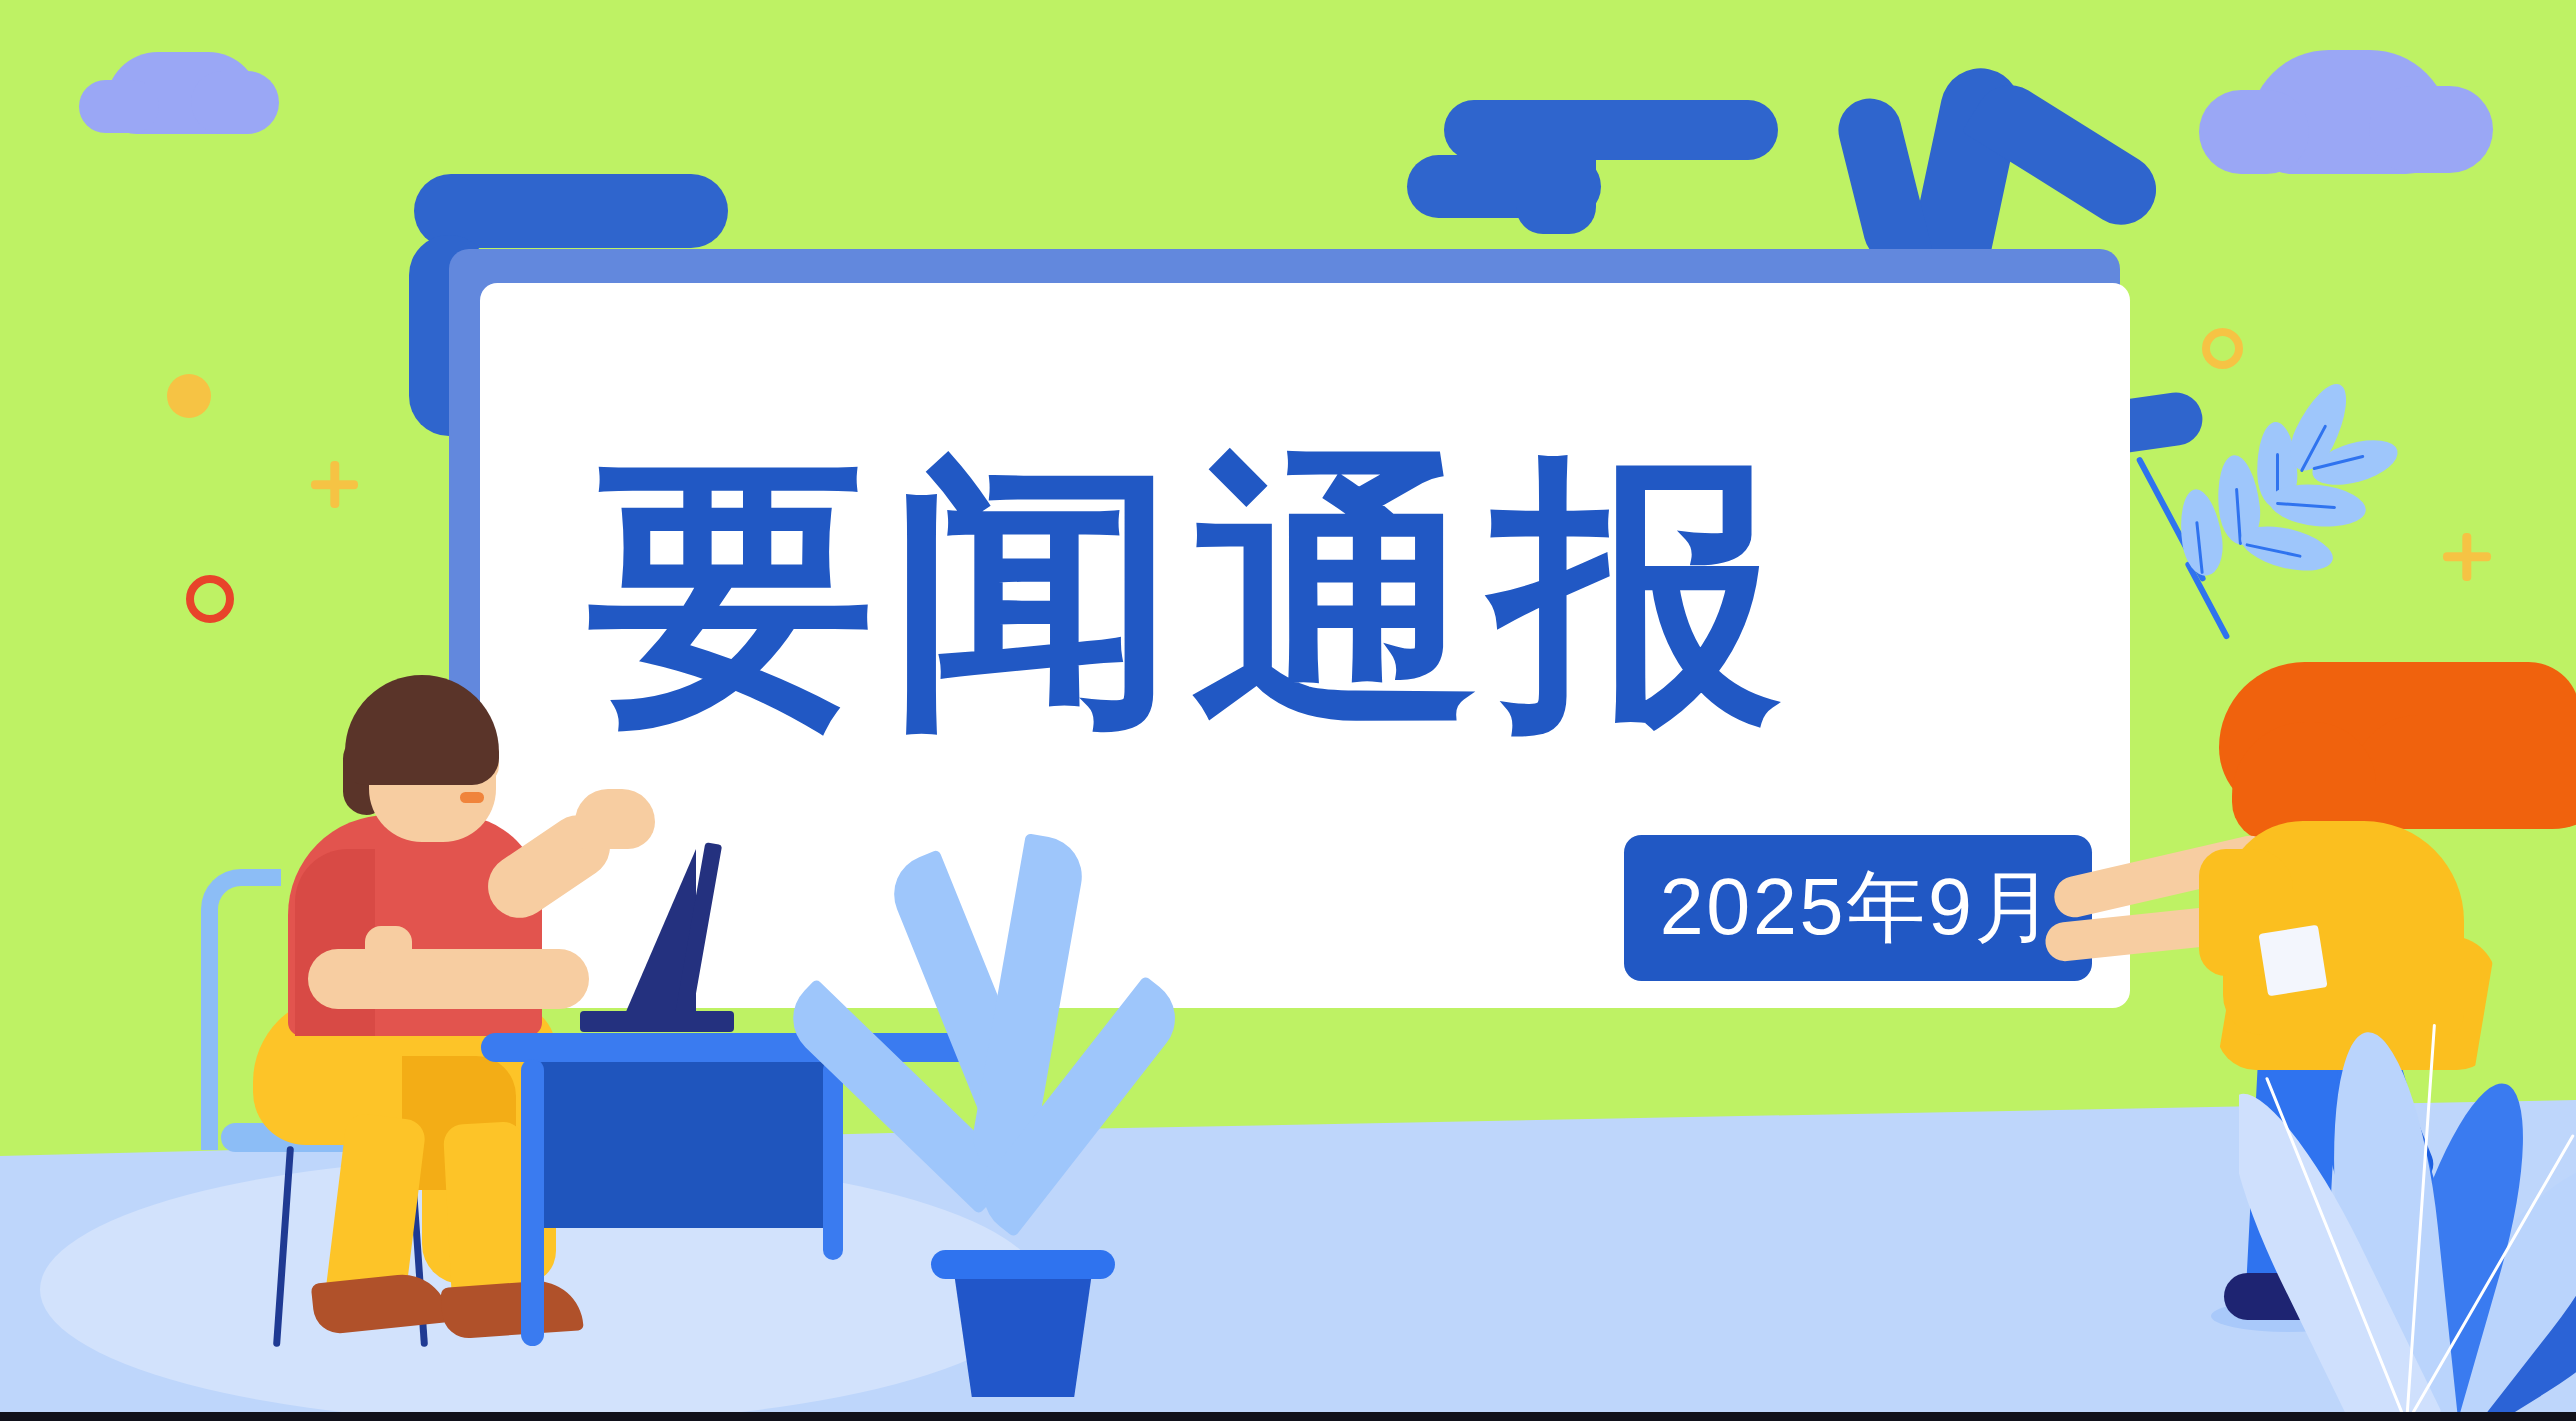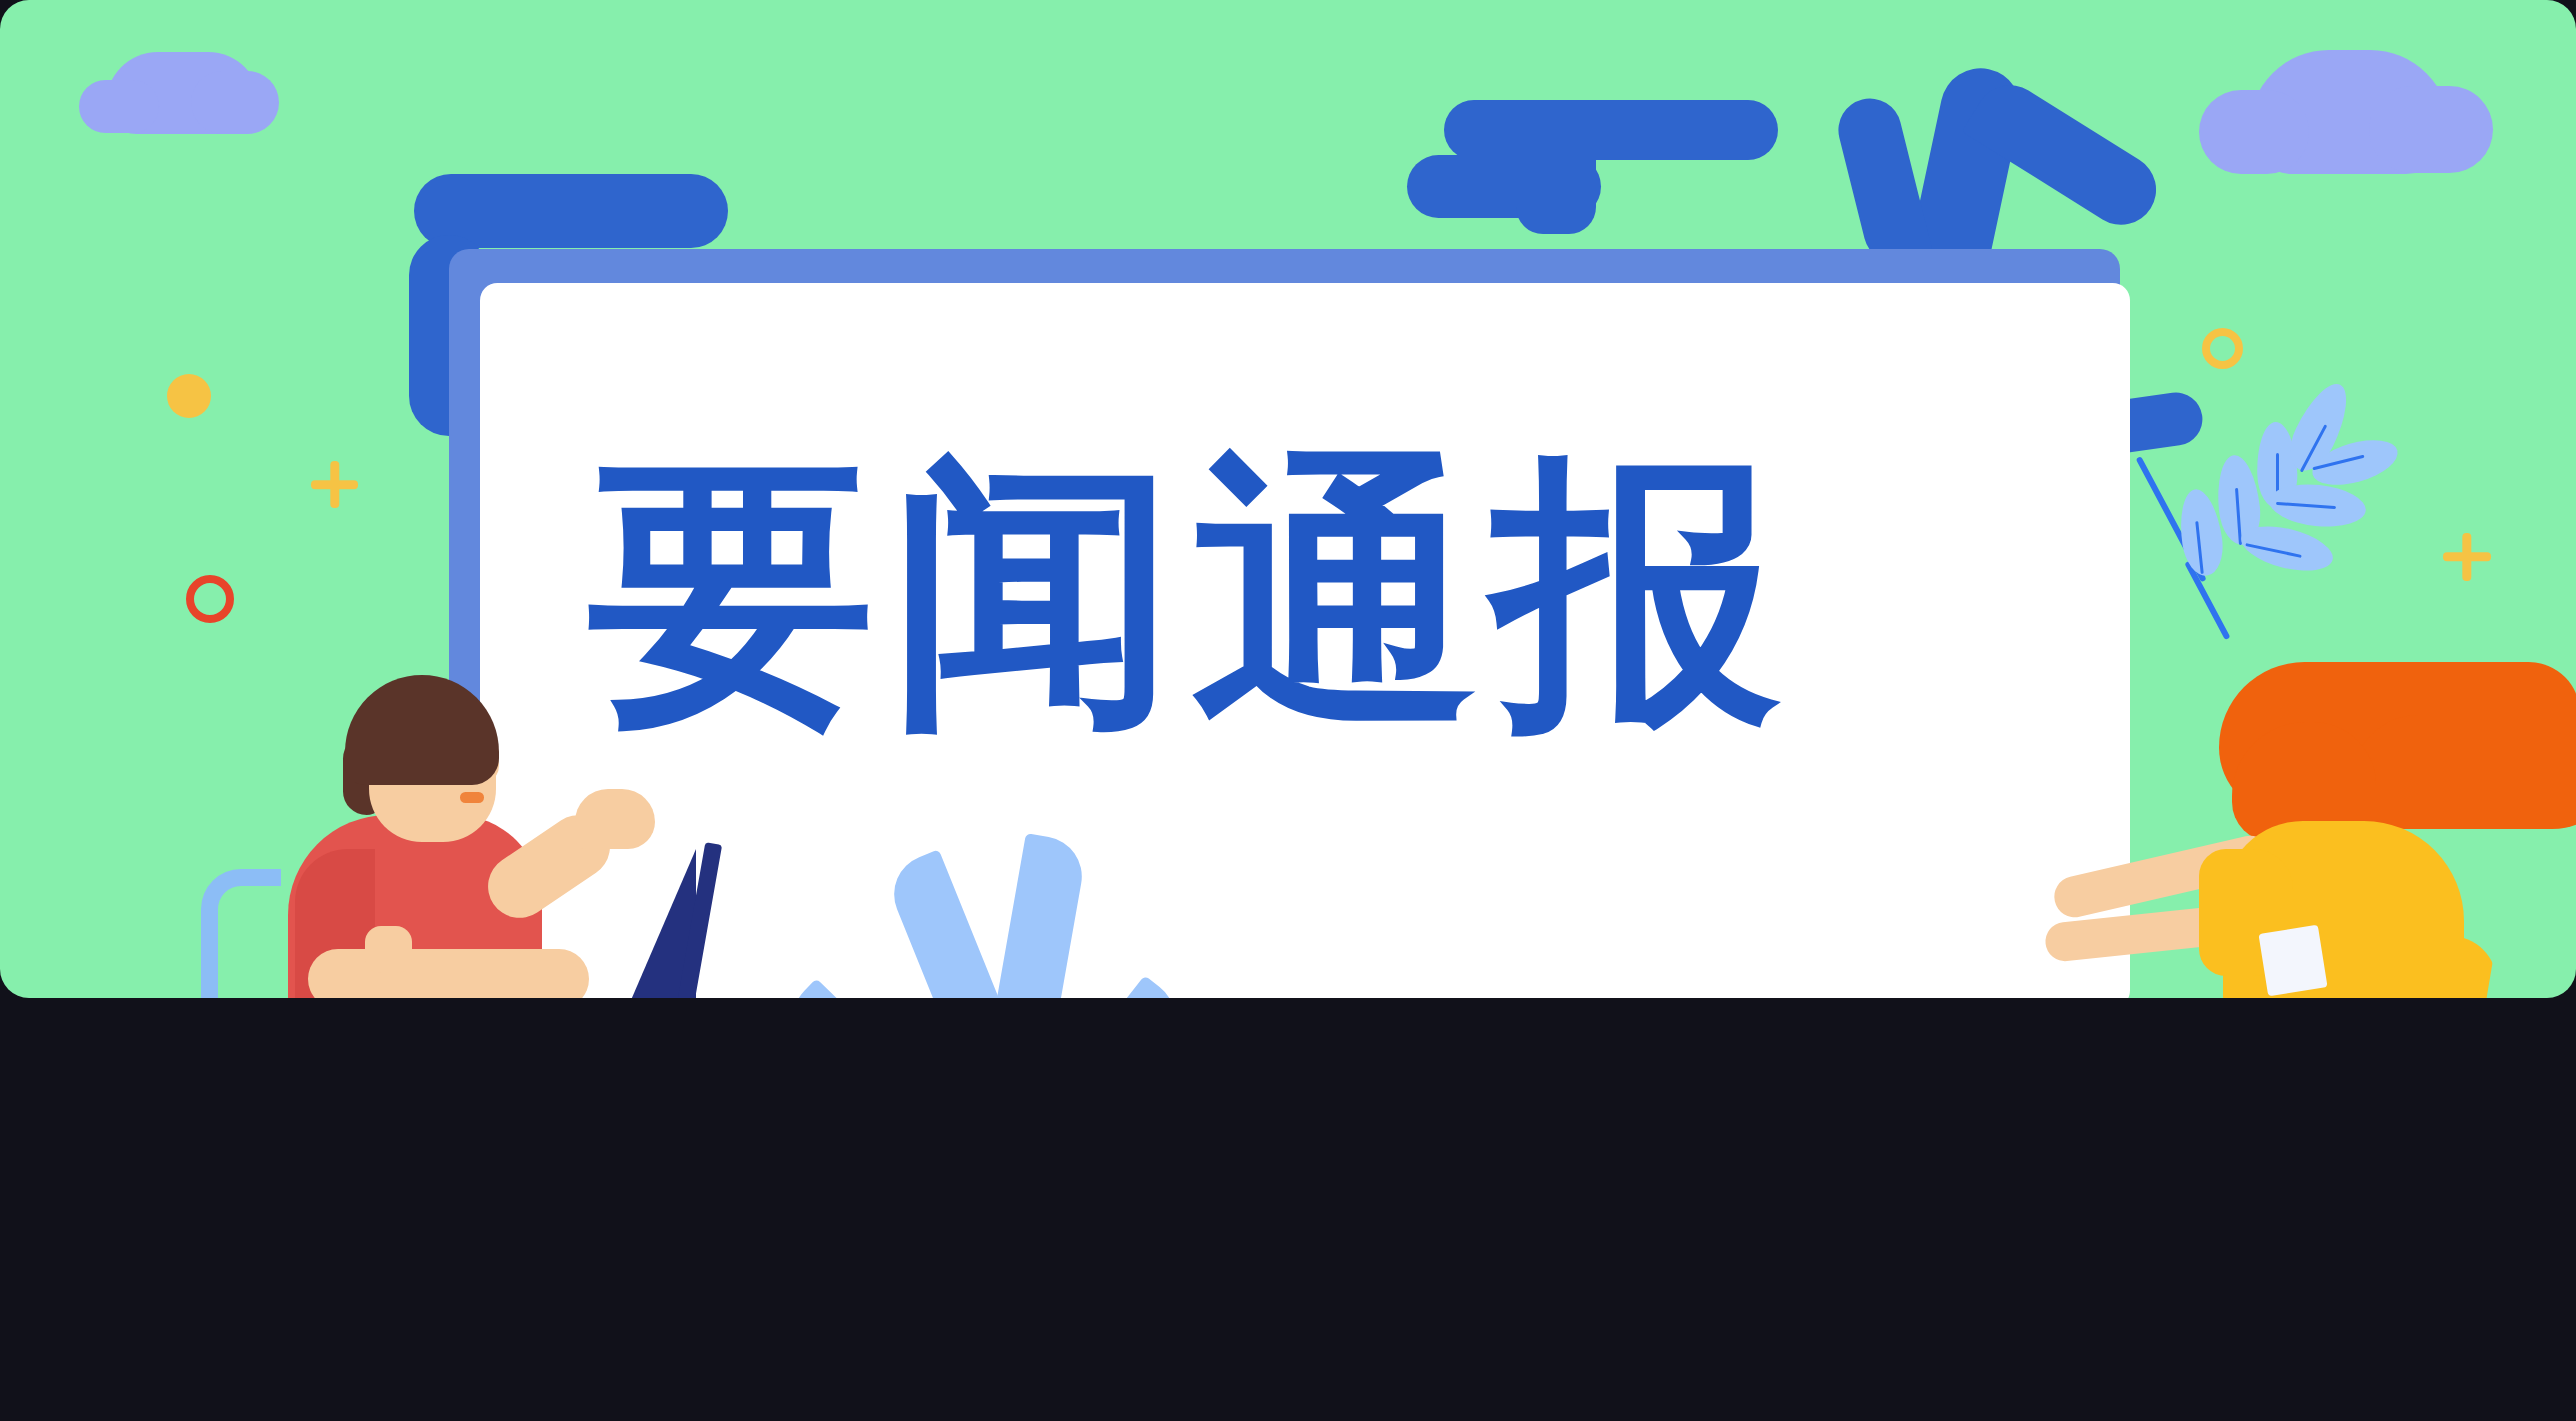--- a/index.html
+++ b/index.html
@@ -1,25 +1,24 @@
 <!DOCTYPE html>
 <html style="font-size:10.7px"><head>
 <meta charset="utf-8">
 <style>
   html,body{margin:0;padding:0;background:#11111a;}
   *{box-sizing:border-box;}
 
   .poster{
     position:relative;
     width:2576px;
-    height:998px;
+    height:1412px;
     overflow:hidden;
-    background:#86efac;
+    background:#bef264;
     font-family:"Liberation Sans","DejaVu Sans",sans-serif;
-    border-radius:29px;
   }
 
   
   .bg-layer{position:absolute;inset:0;overflow:hidden;}
 
   .tone{position:absolute;background:#2f65cd;}
 
   .tone-bar-1{left:414px;top:174px;width:314px;height:74px;border-radius:668px;}
   .tone-bar-2{left:409px;top:235px;width:80px;height:201px;border-radius:668px;}
   .tone-bar-3{left:1444px;top:100px;width:334px;height:60px;border-radius:668px;}
@@ -255,20 +254,21 @@
     <div class="vein" style="left:107px;top:143px;width:60px;height:3.3px;transform:rotate(4deg);"></div>
     <div class="lf" style="left:71px;top:168px;width:94px;height:39px;border-radius:50%;transform:rotate(14deg);"></div>
     <div class="vein" style="left:76px;top:188px;width:57px;height:3.3px;transform:rotate(12deg);"></div>
   </div>
 
   <div class="card-shadow"></div>
   <div class="card"></div>
 
   <div class="title">要闻通报</div>
 
+  <div class="date-badge">2025年9月</div>
 
   <div class="floor-band"></div>
   <div class="floor-ellipse"></div>
 
   <div class="man">
     <div class="chair-back"></div>
     <div class="chair-seat"></div>
     <div class="chair-leg l1"></div>
     <div class="chair-leg l2"></div>
 

